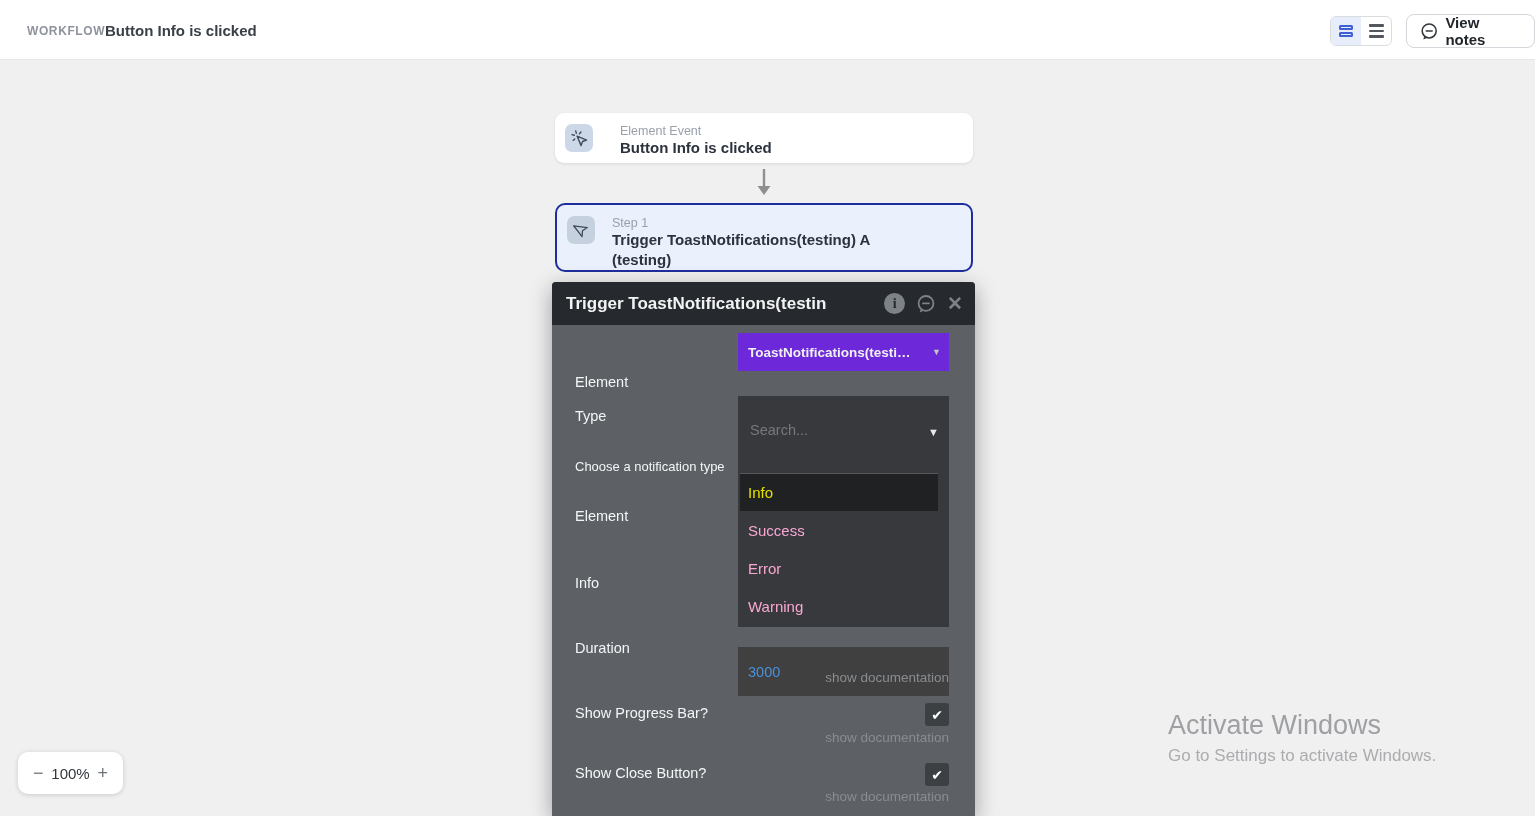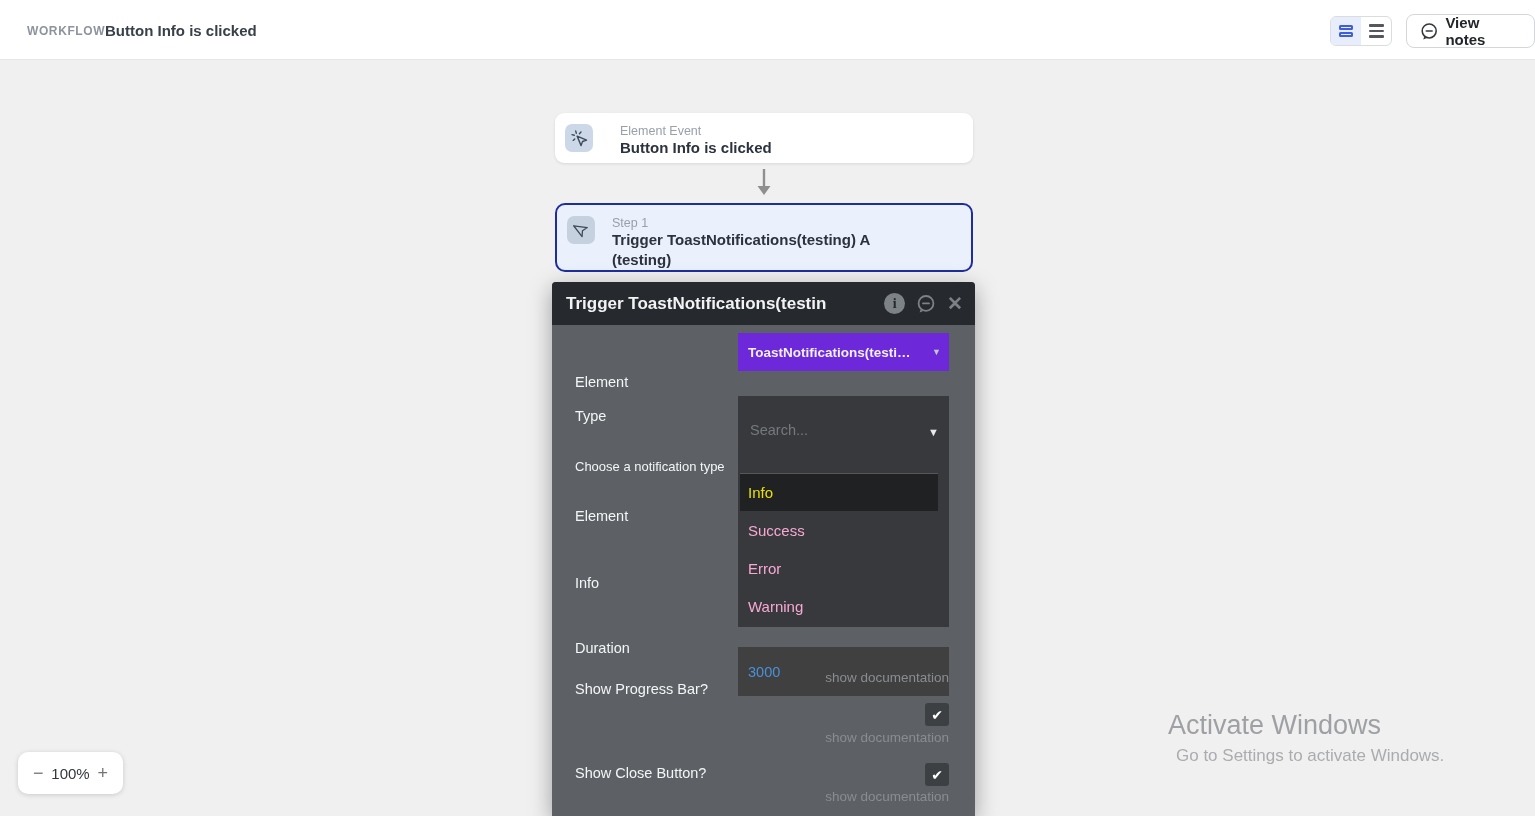--- a/index.html
+++ b/index.html
@@ -148,21 +148,21 @@
     background:#fff; border-radius:10px; box-shadow:0 1px 5px rgba(0,0,0,.16);
     display:flex; align-items:center; justify-content:space-between;
     padding:0 15px; z-index:6;
   }
   .zoom-btn { font-size:18px; color:#70757a; cursor:pointer; line-height:1; }
   .zoom-level { font-size:15px; color:#33373c; }
 
   
   .watermark { position:absolute; left:1168px; top:710px; z-index:2; }
   .watermark-l1 { font-size:27px; color:#9fa0a3; font-weight:400; }
-  .watermark-l2 { font-size:17px; color:#abacae; margin-top:5px;margin-left:8px; }
+  .watermark-l2 { font-size:17px; color:#abacae; margin-top:5px; }
 </style>
 </head>
 <body>
 
 <div class="topbar">
   <span class="wf-label">WORKFLOW:</span>
   <span class="wf-title">Button Info is clicked</span>
 
   <div class="segmented">
     <div class="seg active">
@@ -239,21 +239,21 @@
         <span class="hdr-close">✕</span>
       </div>
     </div>
 
     <div class="p-label" style="top:92px">Element</div>
     <div class="p-label" style="top:126px">Type</div>
     <div class="p-label small" style="top:177px; z-index:1">Choose a notification type</div>
     <div class="p-label" style="top:226px">Element</div>
     <div class="p-label" style="top:293px">Info</div>
     <div class="p-label" style="top:358px">Duration</div>
-    <div class="p-label" style="top:399px">Show Progress Bar?</div>
+    <div class="p-label" style="top:423px">Show Progress Bar?</div>
     <div class="p-label" style="top:483px">Show Close Button?</div>
 
     <div class="dd-element">
       <span class="dd-element-text">ToastNotifications(testi…</span>
       <span class="dd-caret">▼</span>
     </div>
 
     <div class="type-dropdown">
       <div class="type-search">
         <span class="type-search-placeholder">Search...</span>

